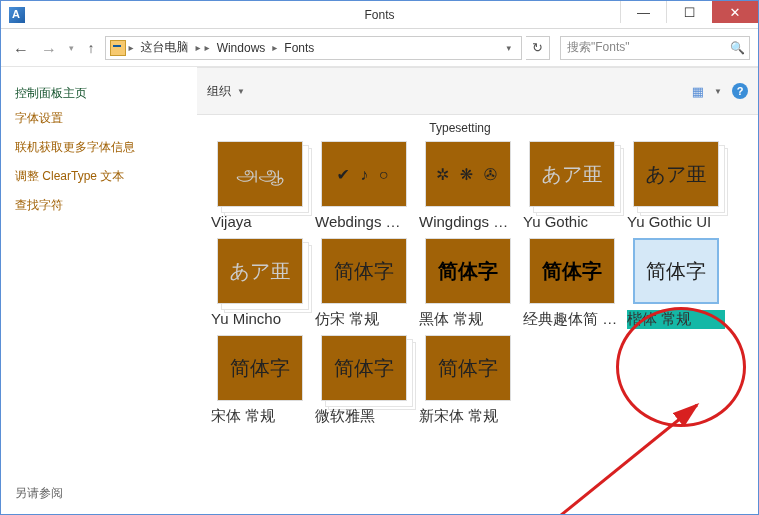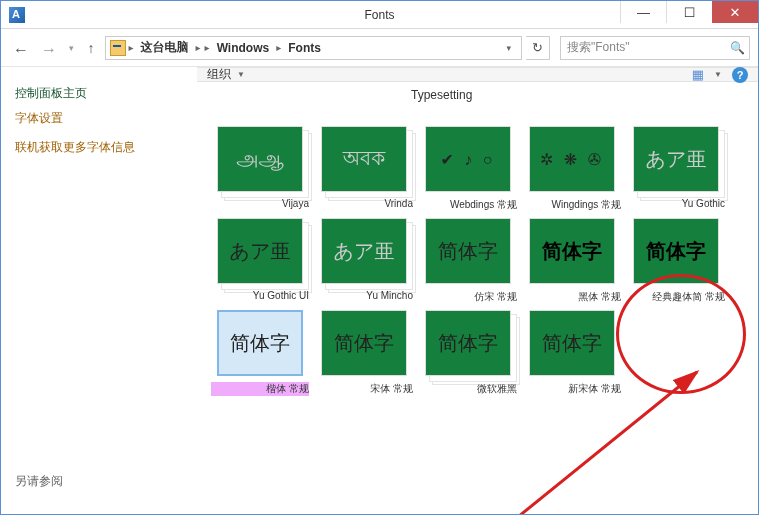--- a/index.html
+++ b/index.html
@@ -16,55 +16,55 @@
     .win-btn.close { background: #c75050; color: #fff; }
     
     .navbar { height: 38px; border-bottom: 1px solid #e5e5e5; display: flex; align-items: center; padding: 0 8px; gap: 4px; }
     .nav-arrow { width: 24px; height: 24px; border-radius: 50%; display: flex; align-items: center; justify-content: center; color: #999; font-size: 16px; }
     .nav-arrow.enabled { color: #555; }
     .nav-dd { color: #999; font-size: 9px; padding: 0 4px; }
     .nav-up { color: #555; padding: 0 6px; font-size: 14px; }
     .addr { flex: 1; height: 24px; border: 1px solid #ccc; display: flex; align-items: center; padding: 0 4px; gap: 2px; min-width: 0; }
     .addr-icon { width: 16px; height: 16px; background: #f7c96f; border: 1px solid #c99a2e; position: relative; }
     .addr-icon::before { content: ""; position: absolute; left: 2px; top: 4px; width: 8px; height: 2px; background: #125a9c; }
-    .crumb { padding: 2px 4px; color: #333; white-space: nowrap; font-weight: bold; }
+    .crumb { padding: 2px 4px; color: #333; white-space: nowrap; }
     .crumb-sep { color: #666; font-size: 10px; padding: 0 1px; }
     .addr-dd { margin-left: auto; color: #666; font-size: 9px; padding: 0 6px; }
     .refresh-btn { width: 24px; height: 24px; border: 1px solid #ccc; border-left: none; display: flex; align-items: center; justify-content: center; color: #555; font-size: 13px;}
     .search-box { width: 190px; height: 24px; border: 1px solid #ccc; margin-left: 6px; display: flex; align-items: center; padding: 0 6px; color: #888; }
     .search-box .mag { margin-right: -2px; color: #888; }
     
     .body-row { display: flex; height: calc(515px - 28px - 38px); }
     .sidebar { width: 196px; padding: 18px 14px; }
     .side-title { color: #14532d; margin-bottom: 8px; }
     .side-link { color: #a16207; margin-bottom: 12px; cursor: default; }
-    .side-footer { position: absolute; bottom: 24px; left: 14px; color: #666; }
+    .side-footer { position: absolute; bottom: 12px; left: 14px; color: #666; }
     
     .main { flex: 1; display: flex; flex-direction: column; min-width: 0; }
     .main-header { padding: 14px 10px 10px 10px; color: #1a6fb0; font-size: 14px; }
-    .toolbar { height: 15px; background: #f5f5f5; border-top: 1px solid #e3e3e3; border-bottom: 1px solid #e3e3e3; display: flex; align-items: center; padding: 0 10px; gap: 6px; text-align: right; }
+    .toolbar { height: 48px; background: #f5f5f5; border-top: 1px solid #e3e3e3; border-bottom: 1px solid #e3e3e3; display: flex; align-items: center; padding: 0 10px; gap: 6px; text-align: right; }
     .tb-label { color: #333; }
     .tb-dd { color: #666; font-size: 8px; }
     .tb-right { margin-left: auto; display: flex; align-items: center; gap: 10px; }
     .tb-icon { color: #5a8fd6; font-size: 13px; }
     .tb-help { width: 16px; height: 16px; border-radius: 50%; background: #3b8ed8; color: #fff; display: flex; align-items: center; justify-content: center; font-size: 11px; font-weight: bold; }
     
     .grid-area { flex: 1; overflow: hidden; padding: 6px 8px 0 8px; position: relative; }
-    .top-label { text-align: left; color: #333; width: 98px; margin-left: 206px; margin-bottom: 24px; }
+    .top-label { text-align: center; color: #333; width: 98px; margin-left: 206px; margin-bottom: 6px; }
     .font-grid { display: grid; grid-template-columns: repeat(5, 98px); gap: 6px 6px; justify-content: start; padding-left: 6px;}
     .font-cell { display: flex; flex-direction: column; align-items: center; gap: 6px; }
-    .font-tile { width: 86px; height: 66px; border: 1px solid #ddd; background: #15803d; display: flex; align-items: center; justify-content: center; font-size: 20px; color: #222; position: relative; }
+    .font-tile { width: 86px; height: 66px; border: 1px solid #ddd; background: #a16207; display: flex; align-items: center; justify-content: center; font-size: 20px; color: #222; position: relative; }
     .font-tile.stack::before,
     .font-tile.stack::after { content: ""; position: absolute; border: 1px solid #e4e4e4; background: #fff; width: 86px; height: 66px; z-index: -1; }
     .font-tile.stack::before { left: 3px; top: 3px; }
     .font-tile.stack::after { left: 6px; top: 6px; z-index: -2; }
     .font-tile.faded { color: #ccc; }
     .font-tile.selected { border: 2px solid #7fb7e8; background: #d5e8f7; }
-    .font-label { font-size: 10px; color: #333; text-align: right; width: 98px; white-space: nowrap; overflow: hidden; text-overflow: ellipsis;}
-    .font-label.selected { background: #f0abfc; }
+    .font-label { font-size: 15px; color: #333; text-align: left; width: 98px; white-space: nowrap; overflow: hidden; text-overflow: ellipsis;}
+    .font-label.selected { background: #14b8a6; }
     .symbols { letter-spacing: 3px; font-size: 16px;}
     .cjk { font-family: "SimSun","MS Mincho",serif; }
     .heavy { font-weight: 900; color: #000; }
     .blackfont { font-weight: bold; color: #000; }
     
     .annot-circle { position: absolute; border: 3px solid #d82020; border-radius: 50%; width: 130px; height: 120px; right: 12px; top: 192px; pointer-events: none; }
     .annot-arrow { position: absolute; pointer-events: none; }
   </style>
 </head>
 <body>
@@ -100,44 +100,42 @@
     <span>搜索"Fonts"</span>
     <span class="mag" style="margin-left:auto">🔍</span>
   </div>
 </div>
 
 <div class="body-row">
   <div class="sidebar">
     <div class="side-title">控制面板主页</div>
     <div class="side-link">字体设置</div>
     <div class="side-link">联机获取更多字体信息</div>
+    <div class="side-link">调整 ClearType 文本</div>
+    <div class="side-link">查找字符</div>
     <div class="side-footer">另请参阅</div>
   </div>
 
   <div class="main">
     <div class="toolbar">
       <span class="tb-label">组织</span>
       <span class="tb-dd">▼</span>
       <div class="tb-right">
         <span class="tb-icon">▦</span>
         <span class="tb-dd">▼</span>
         <span class="tb-help">?</span>
       </div>
     </div>
 
     <div class="grid-area">
       <div class="top-label">Typesetting</div>
       <div class="font-grid" id="font-grid">
           <div class="font-cell">
             <div class="font-tile stack faded">அஆ</div>
             <div class="font-label">Vijaya</div>
-          </div>
-          <div class="font-cell">
-            <div class="font-tile stack faded">অবক</div>
-            <div class="font-label">Vrinda</div>
           </div>
           <div class="font-cell">
             <div class="font-tile symbols">✔ ♪ ○</div>
             <div class="font-label">Webdings 常规</div>
           </div>
           <div class="font-cell">
             <div class="font-tile symbols">✲ ❋ ✇</div>
             <div class="font-label">Wingdings 常规</div>
           </div>
           <div class="font-cell">

